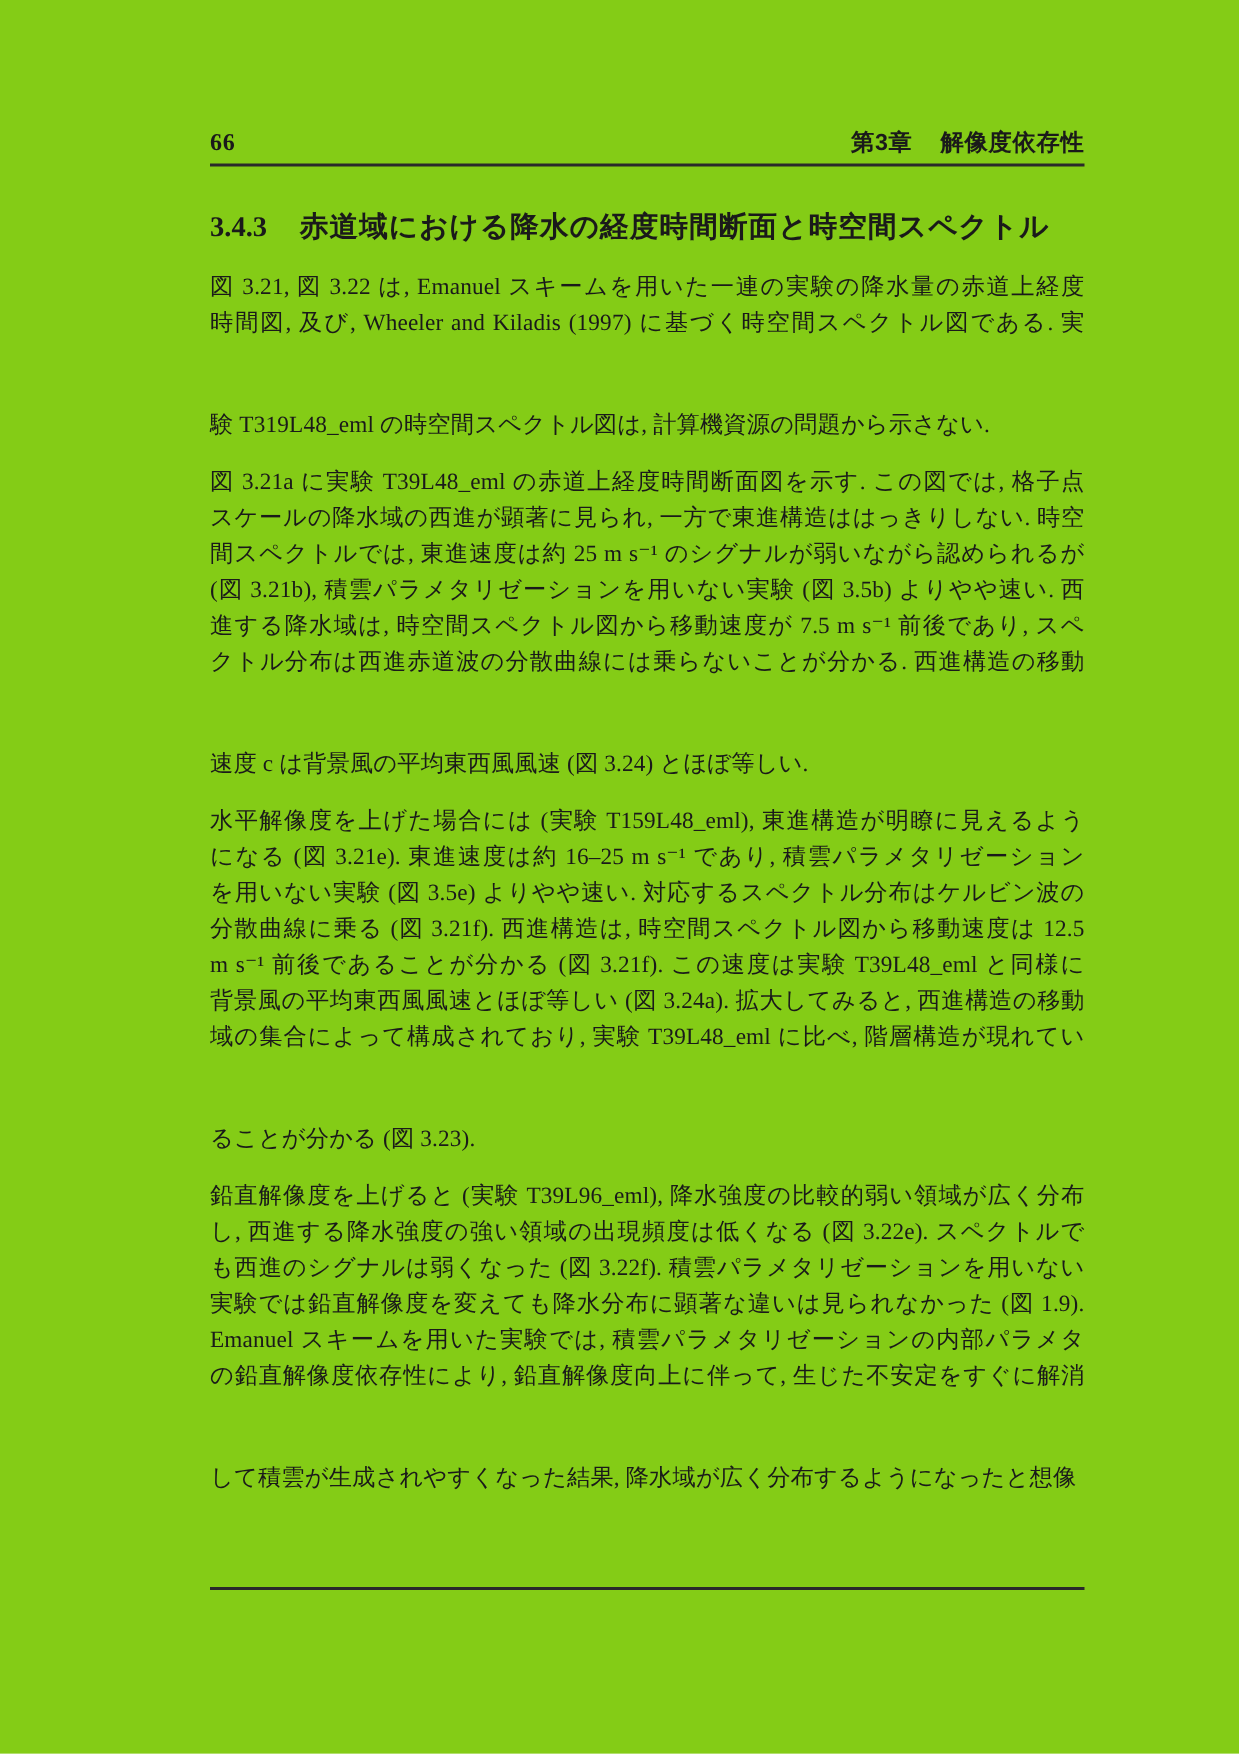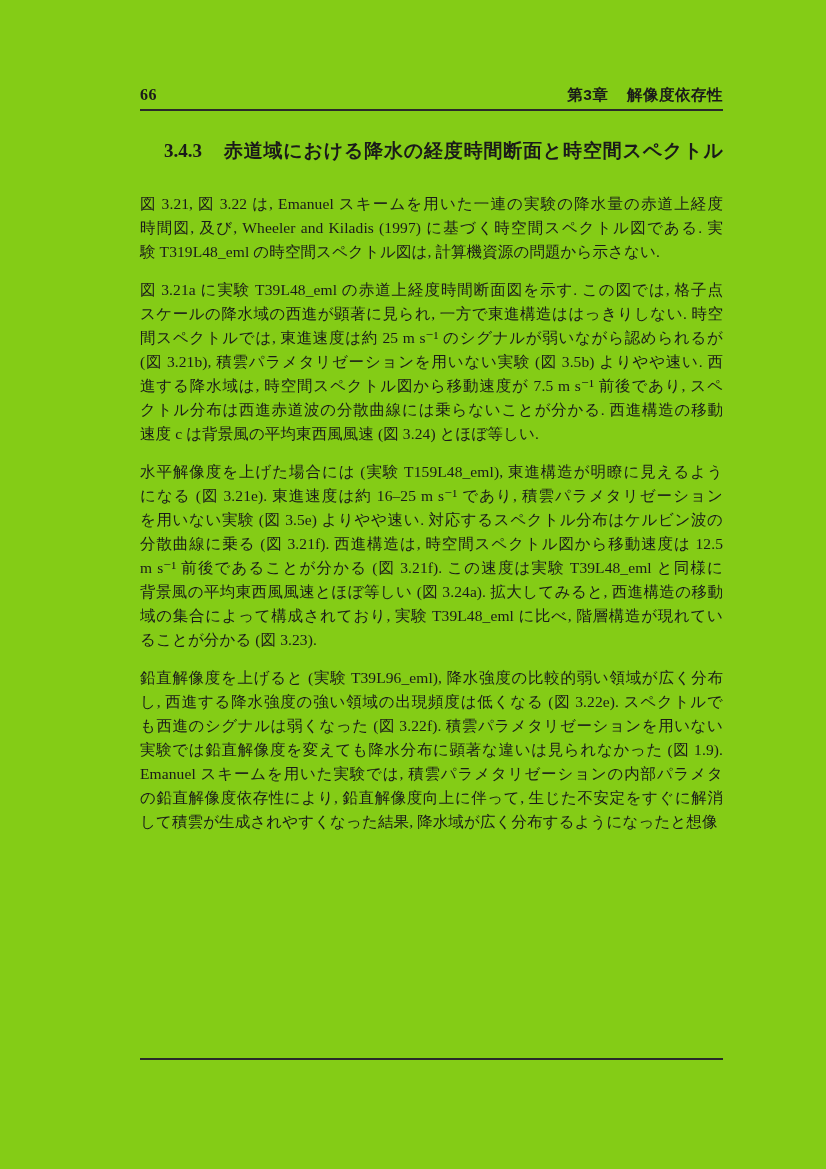--- a/index.html
+++ b/index.html
@@ -60,42 +60,41 @@
     left: 140px;
     top: 138px;
     width: 583px;
     font-size: 19px;
     font-weight: 700;
     white-space: nowrap;
   }
   .section-number {
     font-family: "Liberation Serif", "DejaVu Serif", serif;
     margin-right: 1.15em;
-    margin-left: 24px;
   }
   .section-title {
     font-family: "Liberation Sans", "DejaVu Sans", sans-serif;
     letter-spacing: 0.8px;
   }
   
   .body-text {
     position: absolute;
     left: 140px;
-    top: 192px;
+    top: 180px;
     width: 583px;
     font-size: 15.5px;
     line-height: 24px;
     letter-spacing: 0.1px;
   }
   .para { margin: 0 0 14px 0; }
   .line {
     text-align: justify;
     text-align-last: justify;
   }
-  .para .line:last-child { text-align-last: left; }
+  .para .line:last-child { text-align-last: left; margin-top: 44px; }
   
   .footnote-rule {
     position: absolute;
     left: 140px;
     top: 1058px;
     width: 583px;
     height: 2px;
     background: var(--rule-color);
   }
 </style>

